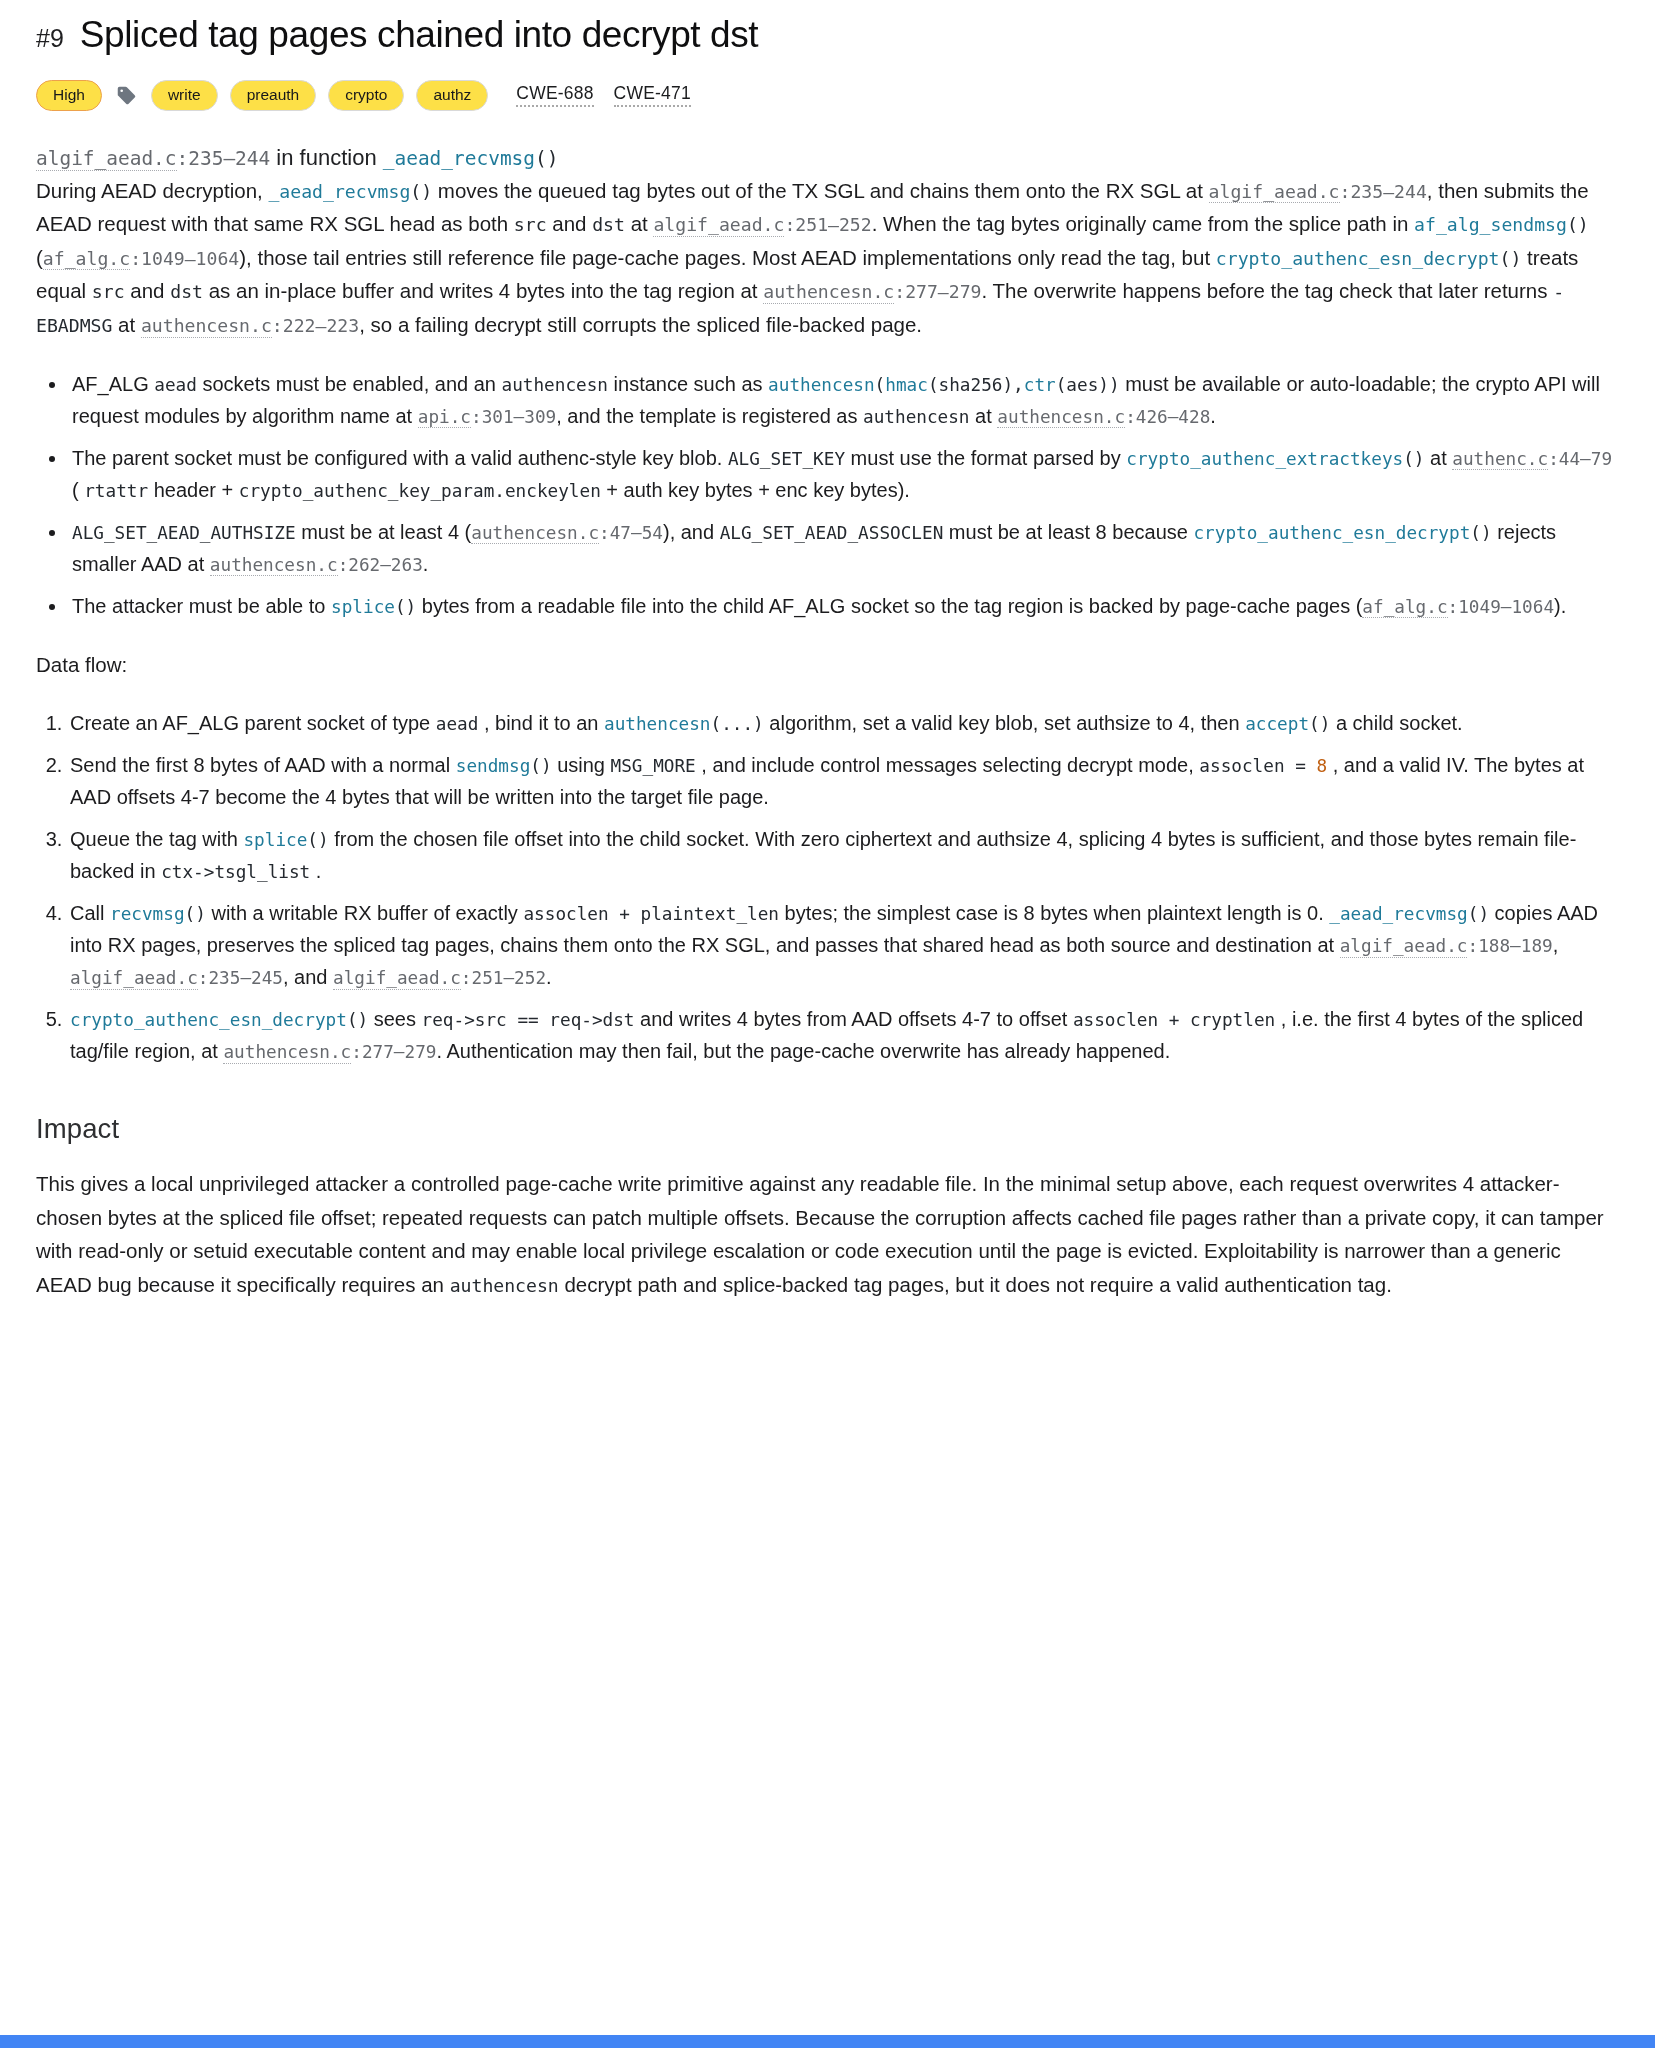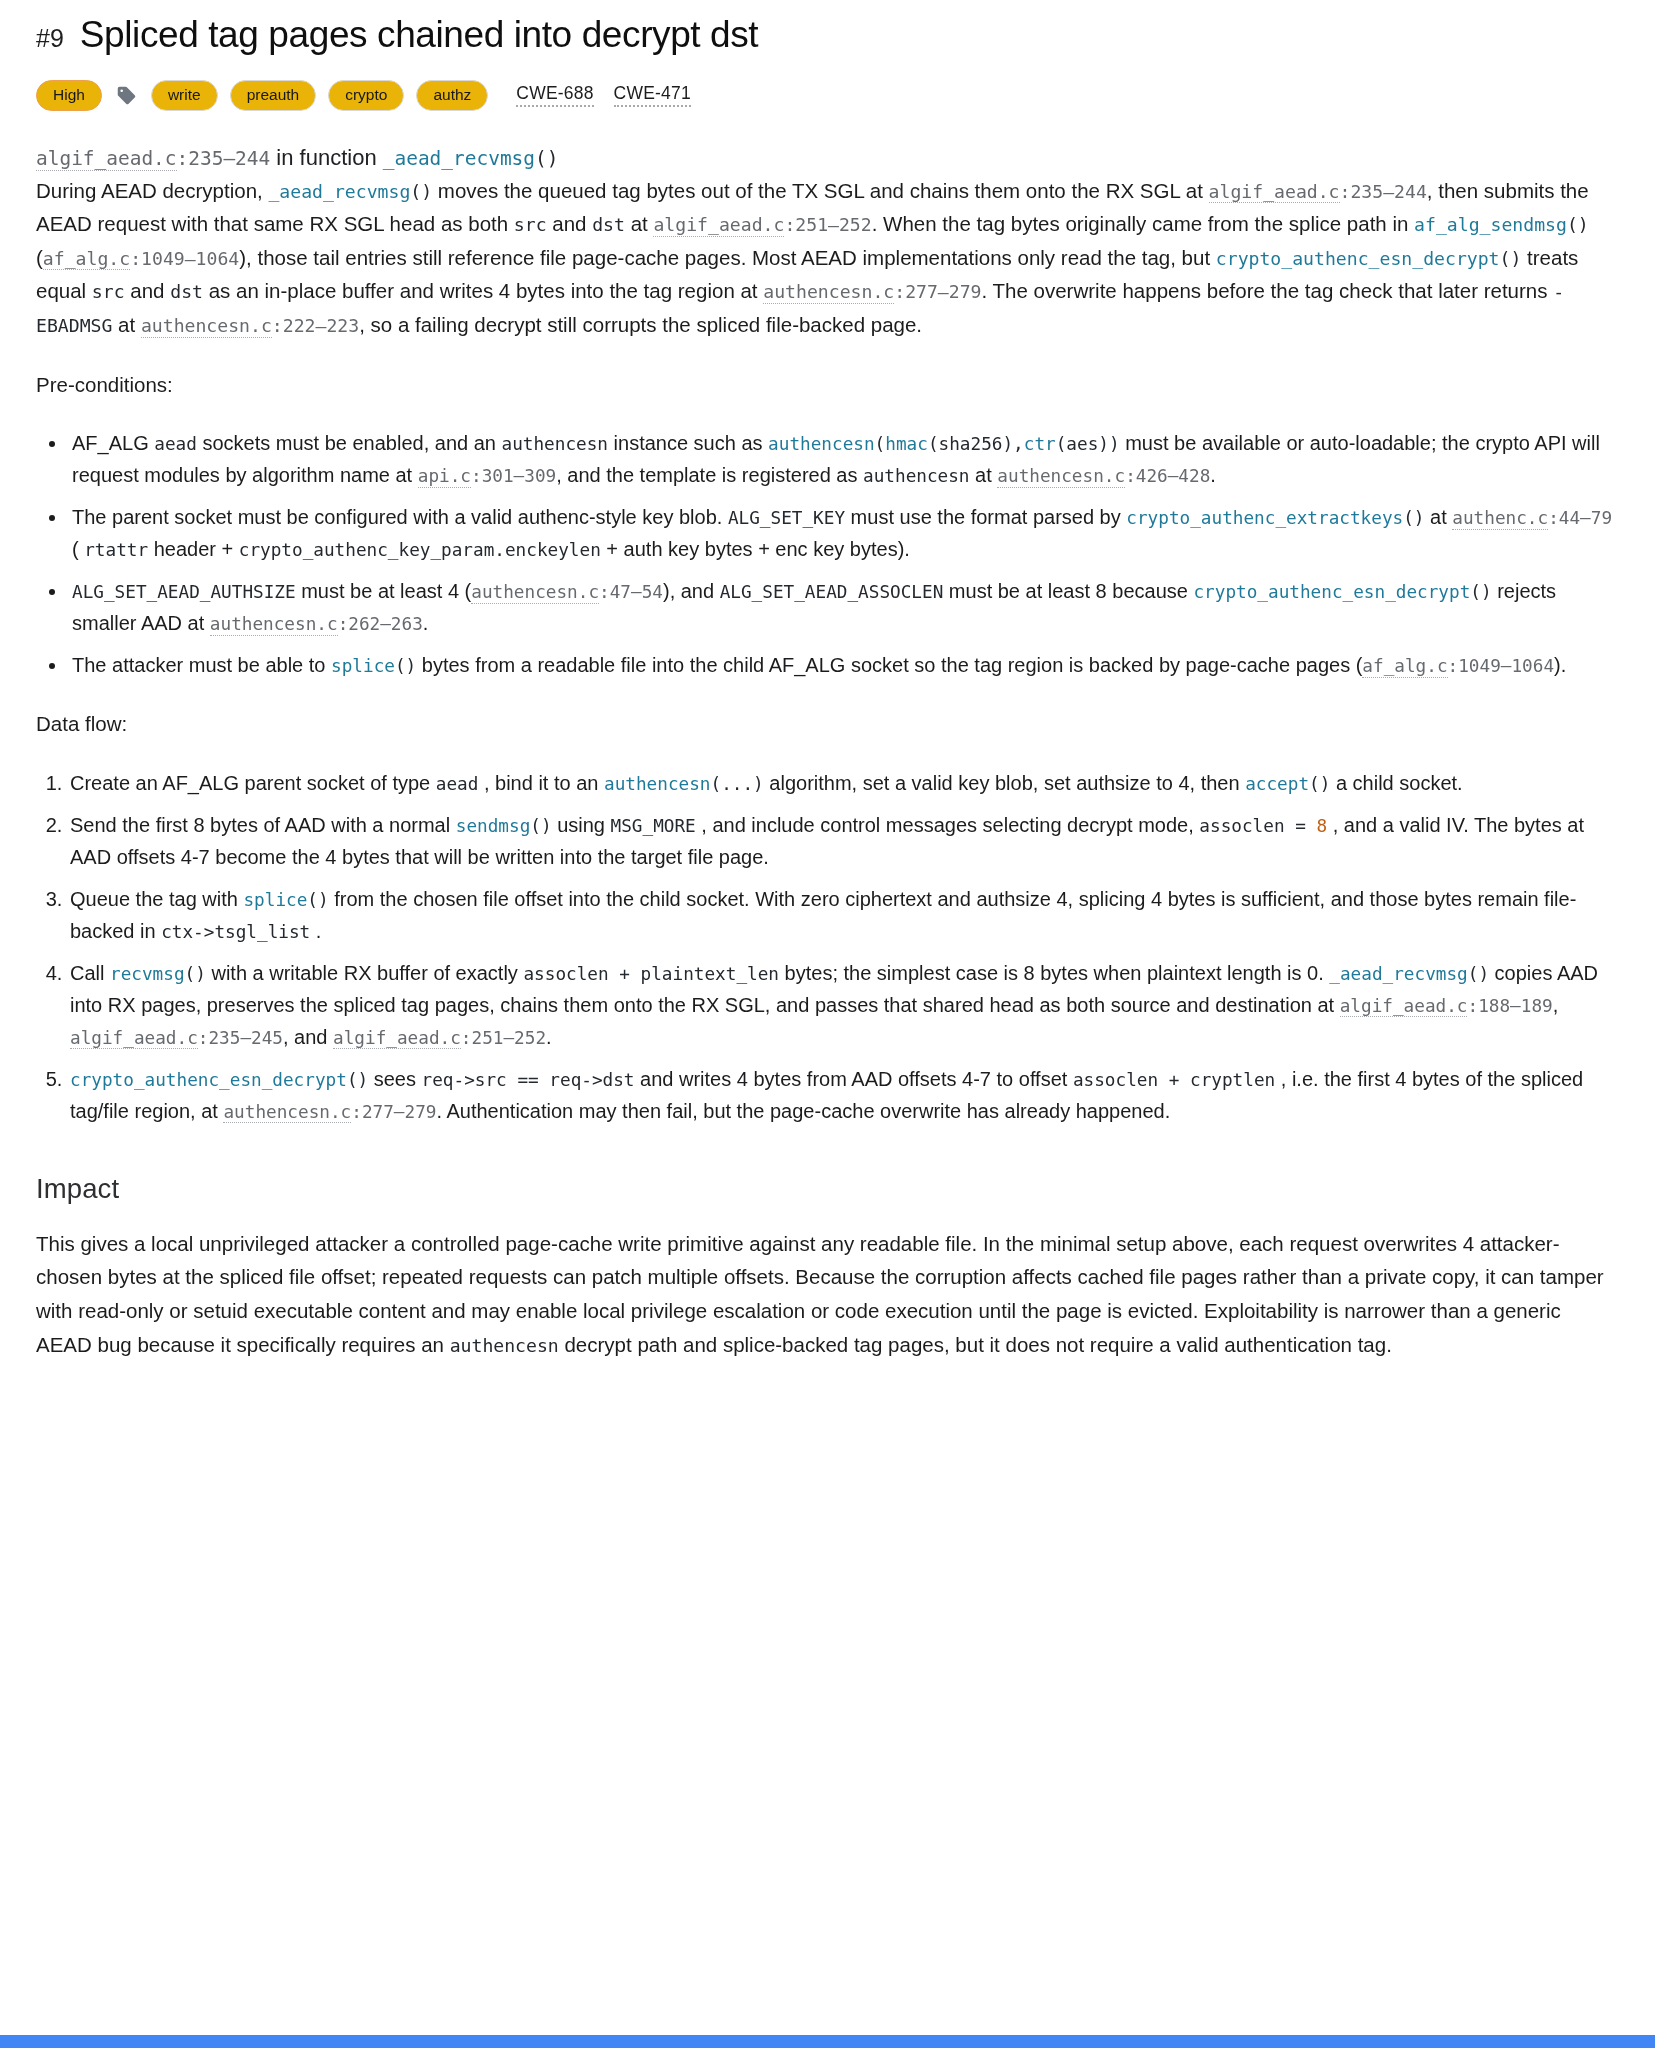--- a/index.html
+++ b/index.html
@@ -27,21 +27,21 @@
   .page-title{font-size:37px;font-weight:400;color:#0f0f10;letter-spacing:-0.4px;margin:0;}
 
   .badge-row{display:flex;align-items:center;gap:12px;margin-top:24px;}
   .pill{
     display:inline-flex;align-items:center;
     border:1.5px solid var(--c-pill);
     border-radius:999px;
     padding:5px 16px;
     font-size:15.5px;
     color:#17181a;
-    background:#eab308;
+    background:#fde047;
     line-height:1.2;
   }
   .pill-high{border-color:var(--c-high);}
   .tag-icon{display:inline-flex;align-items:center;margin:0 2px;}
   .cwe-group{display:flex;gap:20px;margin-left:16px;}
   .cwe-link{
     font-size:17.5px;color:#1b1c1e;text-decoration:none;
     border-bottom:2px dotted #a9a9a9;padding-bottom:1px;letter-spacing:0.2px;
     cursor:pointer;
   }
@@ -100,21 +100,20 @@
         </span>
     </div>
 
     <div class="location-line" id="location-line"><span class="r-l">algif_aead.c</span><span class="r-n">:235–244</span><span> in function </span><span class="r-f">_aead_recvmsg</span><span class="r-c">()</span></div>
 
     <main id="sections">
         <section>
           <p class="para"><span>During AEAD decryption, </span><span class="r-f">_aead_recvmsg</span><span class="r-c">()</span><span> moves the queued tag bytes out of the TX SGL and chains them onto the RX SGL at </span><span class="r-l">algif_aead.c</span><span class="r-n">:235–244</span><span>, then submits the AEAD request with that same RX SGL head as both </span><span class="r-c">src</span><span> and </span><span class="r-c">dst</span><span> at </span><span class="r-l">algif_aead.c</span><span class="r-n">:251–252</span><span>. When the tag bytes originally came from the splice path in </span><span class="r-f">af_alg_sendmsg</span><span class="r-c">()</span><span> (</span><span class="r-l">af_alg.c</span><span class="r-n">:1049–1064</span><span>), those tail entries still reference file page-cache pages. Most AEAD implementations only read the tag, but </span><span class="r-f">crypto_authenc_esn_decrypt</span><span class="r-c">()</span><span> treats equal </span><span class="r-c">src</span><span> and </span><span class="r-c">dst</span><span> as an in-place buffer and writes 4 bytes into the tag region at </span><span class="r-l">authencesn.c</span><span class="r-n">:277–279</span><span>. The overwrite happens before the tag check that later returns </span><span class="r-c">-EBADMSG</span><span> at </span><span class="r-l">authencesn.c</span><span class="r-n">:222–223</span><span>, so a failing decrypt still corrupts the spliced file-backed page.</span></p>
         </section>
         <section>
-          <p class="para"><span>Pre-conditions:</span></p>
           <ul class="blist">
             <li><span>AF_ALG </span><span class="r-c">aead</span><span> sockets must be enabled, and an </span><span class="r-c">authencesn</span><span> instance such as </span><span class="r-f">authencesn</span><span class="r-c">(</span><span class="r-f">hmac</span><span class="r-c">(</span><span class="r-c">sha256</span><span class="r-c">),</span><span class="r-f">ctr</span><span class="r-c">(</span><span class="r-c">aes</span><span class="r-c">))</span><span> must be available or auto-loadable; the crypto API will request modules by algorithm name at </span><span class="r-l">api.c</span><span class="r-n">:301–309</span><span>, and the template is registered as </span><span class="r-c">authencesn</span><span> at </span><span class="r-l">authencesn.c</span><span class="r-n">:426–428</span><span>.</span></li>
             <li><span>The parent socket must be configured with a valid authenc-style key blob. </span><span class="r-c">ALG_SET_KEY</span><span> must use the format parsed by </span><span class="r-f">crypto_authenc_extractkeys</span><span class="r-c">()</span><span> at </span><span class="r-l">authenc.c</span><span class="r-n">:44–79</span><span> ( </span><span class="r-c">rtattr</span><span> header + </span><span class="r-c">crypto_authenc_key_param.enckeylen</span><span> + auth key bytes + enc key bytes).</span></li>
             <li><span class="r-c">ALG_SET_AEAD_AUTHSIZE</span><span> must be at least 4 (</span><span class="r-l">authencesn.c</span><span class="r-n">:47–54</span><span>), and </span><span class="r-c">ALG_SET_AEAD_ASSOCLEN</span><span> must be at least 8 because </span><span class="r-f">crypto_authenc_esn_decrypt</span><span class="r-c">()</span><span> rejects smaller AAD at </span><span class="r-l">authencesn.c</span><span class="r-n">:262–263</span><span>.</span></li>
             <li><span>The attacker must be able to </span><span class="r-f">splice</span><span class="r-c">()</span><span> bytes from a readable file into the child AF_ALG socket so the tag region is backed by page-cache pages (</span><span class="r-l">af_alg.c</span><span class="r-n">:1049–1064</span><span>).</span></li>
           </ul>
           <p class="para"><span>Data flow:</span></p>
           <ol class="nlist">
             <li><span>Create an AF_ALG parent socket of type </span><span class="r-c">aead</span><span> , bind it to an </span><span class="r-f">authencesn</span><span class="r-c">(...)</span><span> algorithm, set a valid key blob, set authsize to 4, then </span><span class="r-f">accept</span><span class="r-c">()</span><span> a child socket.</span></li>
             <li><span>Send the first 8 bytes of AAD with a normal </span><span class="r-f">sendmsg</span><span class="r-c">()</span><span> using </span><span class="r-c">MSG_MORE</span><span> , and include control messages selecting decrypt mode, </span><span class="r-c">assoclen = </span><span class="r-o">8</span><span> , and a valid IV. The bytes at AAD offsets 4-7 become the 4 bytes that will be written into the target file page.</span></li>

